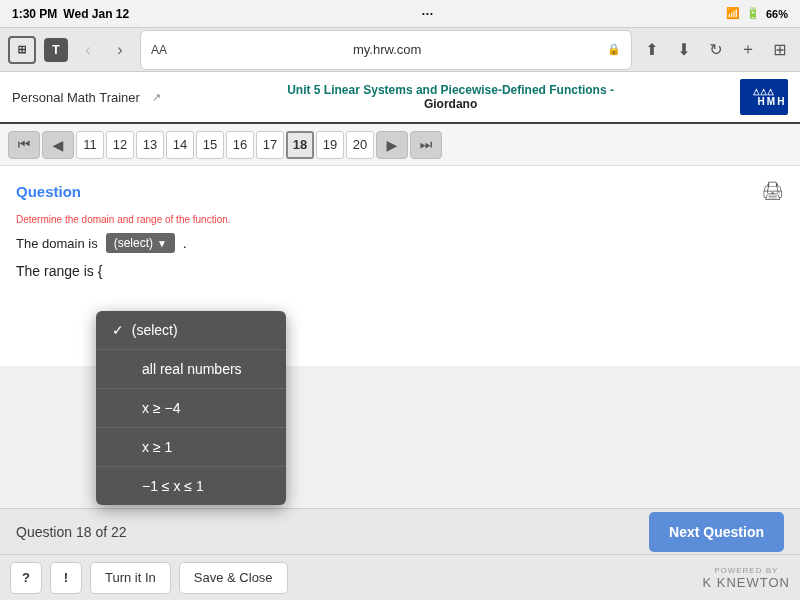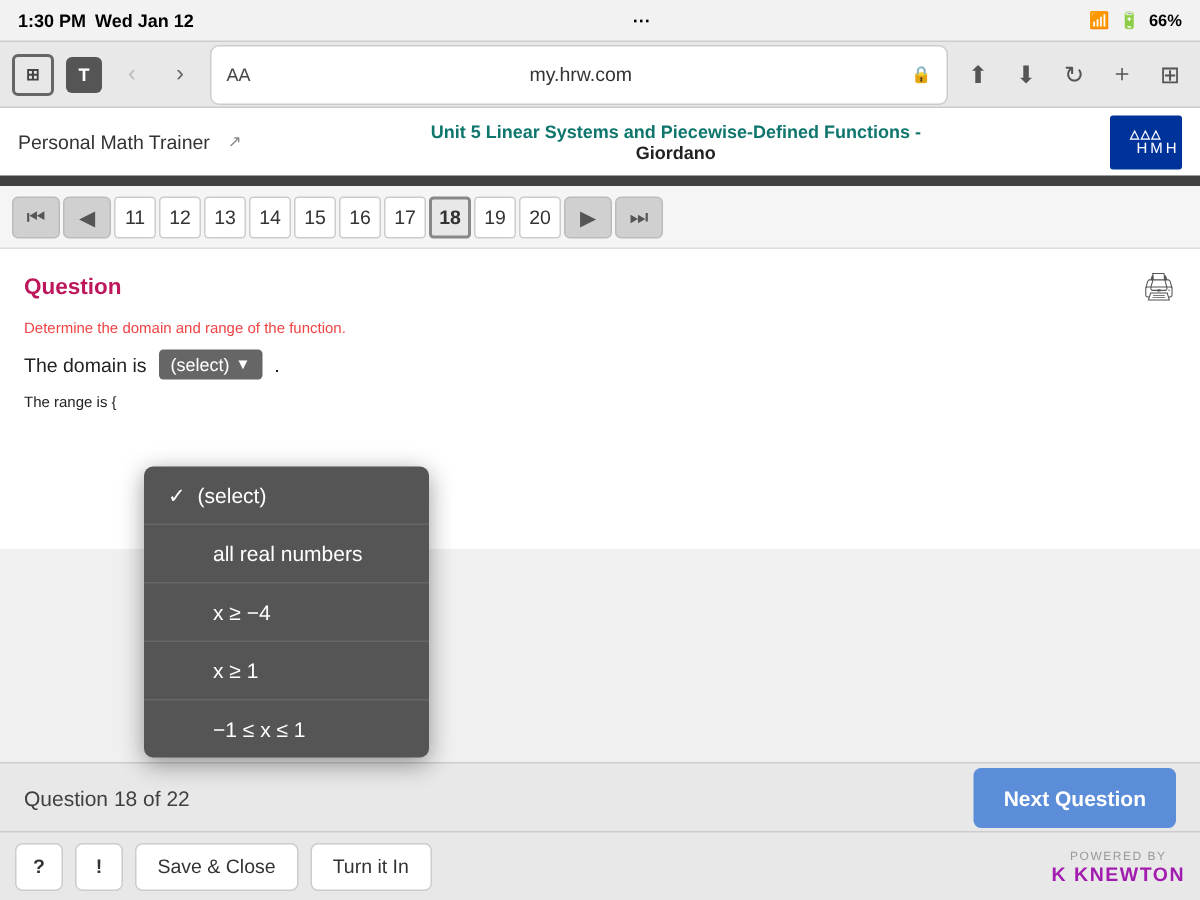--- a/index.html
+++ b/index.html
@@ -80,21 +80,21 @@
       font-size: 16px; color: #555; background: none; border: none; cursor: pointer;
     }
 
     
     #app-header {
       background: white;
       height: 52px;
       display: flex;
       align-items: center;
       padding: 0 12px;
-      border-bottom: 7px solid #404040;
+      border-bottom: 2px solid #404040;
       gap: 12px;
     }
     .hmh-logo {
       width: 48px; height: 36px;
       background: #003399;
       color: white;
       font-size: 9px;
       font-weight: bold;
       display: flex; align-items: center; justify-content: center;
       flex-direction: column;
@@ -139,21 +139,21 @@
       padding: 14px 16px;
       min-height: 200px;
       position: relative;
     }
     .question-header {
       display: flex;
       justify-content: space-between;
       align-items: center;
       margin-bottom: 12px;
     }
-    .question-label { font-size: 15px; font-weight: 600; color: #be185d; }
+    .question-label { font-size: 15px; font-weight: 600; color: #3b82f6; }
     .print-icon { font-size: 18px; color: #555; cursor: pointer; }
 
     .question-text { font-size: 10px; color: #ef4444; margin-bottom: 8px; }
     .function-text { font-size: 14px; color: #222; margin-bottom: 14px; font-style: italic; }
 
     .domain-row {
       display: flex; align-items: center; gap: 8px; margin-bottom: 10px;
     }
     .domain-label { font-size: 13px; color: #222; }
     .select-box {
@@ -164,21 +164,21 @@
       font-size: 12px;
       display: flex; align-items: center; gap: 4px;
       cursor: pointer;
       position: relative;
     }
     .select-arrow { font-size: 10px; }
 
     .range-row {
       display: flex; align-items: center; gap: 8px;
     }
-    .range-label { font-size: 10px; color: #222; }
+    .range-label { font-size: 14px; color: #222; }
 
     
     #dropdown-menu {
       position: absolute;
       top: 145px;
       left: 96px;
       background: #555;
       border-radius: 6px;
       width: 190px;
       box-shadow: 0 4px 16px rgba(0,0,0,0.4);
@@ -285,21 +285,21 @@
 
 <div id="app-header">
   <span style="font-size:13px;color:#333;font-weight:500;">Personal Math Trainer</span>
   <span style="font-size:11px;color:#888;">↗</span>
   <div style="flex:1;text-align:center;">
     <div style="font-size:12px;font-weight:600;color:#0f766e;">Unit 5 Linear Systems and Piecewise-Defined Functions -</div>
     <div style="font-size:12px;font-weight:600;color:#222;">Giordano</div>
   </div>
   <div class="hmh-logo">
     <div style="font-size:8px;letter-spacing:1px;">△△△</div>
-    <div style="font-size:10px;letter-spacing:2px;font-weight:normal;padding-left:16px;">HMH</div>
+    <div style="font-size:10px;letter-spacing:2px;font-weight:bold;padding-left:16px;">HMH</div>
   </div>
 </div>
 
 <div id="pagination">
   <div class="page-nav-btn">⏮</div>
   <div class="page-nav-btn">◀</div>
   <div class="page-num-btn">11</div>
   <div class="page-num-btn">12</div>
   <div class="page-num-btn">13</div>
   <div class="page-num-btn">14</div>
@@ -358,20 +358,20 @@
 </div>
 
 <div id="bottom-status">
   <span class="question-count">Question 18 of 22</span>
   <button class="next-question-btn">Next Question</button>
 </div>
 
 <div id="bottom-actions">
   <button class="action-btn small">?</button>
   <button class="action-btn small">!</button>
+  <button class="action-btn">Turn it In</button>
   <button class="action-btn">Save &amp; Close</button>
-  <button class="action-btn">Turn it In</button>
   <div style="flex:1;"></div>
   <div style="display:flex;flex-direction:column;align-items:center;">
     <span class="powered-by">POWERED BY</span>
-    <span style="font-size:13px;color:#a21caf;font-weight:700;letter-spacing:1px;">K KNEWTON</span>
+    <span style="font-size:13px;color:#737373;font-weight:400;letter-spacing:1px;">K KNEWTON</span>
   </div>
 </div>
 
 </body></html>

